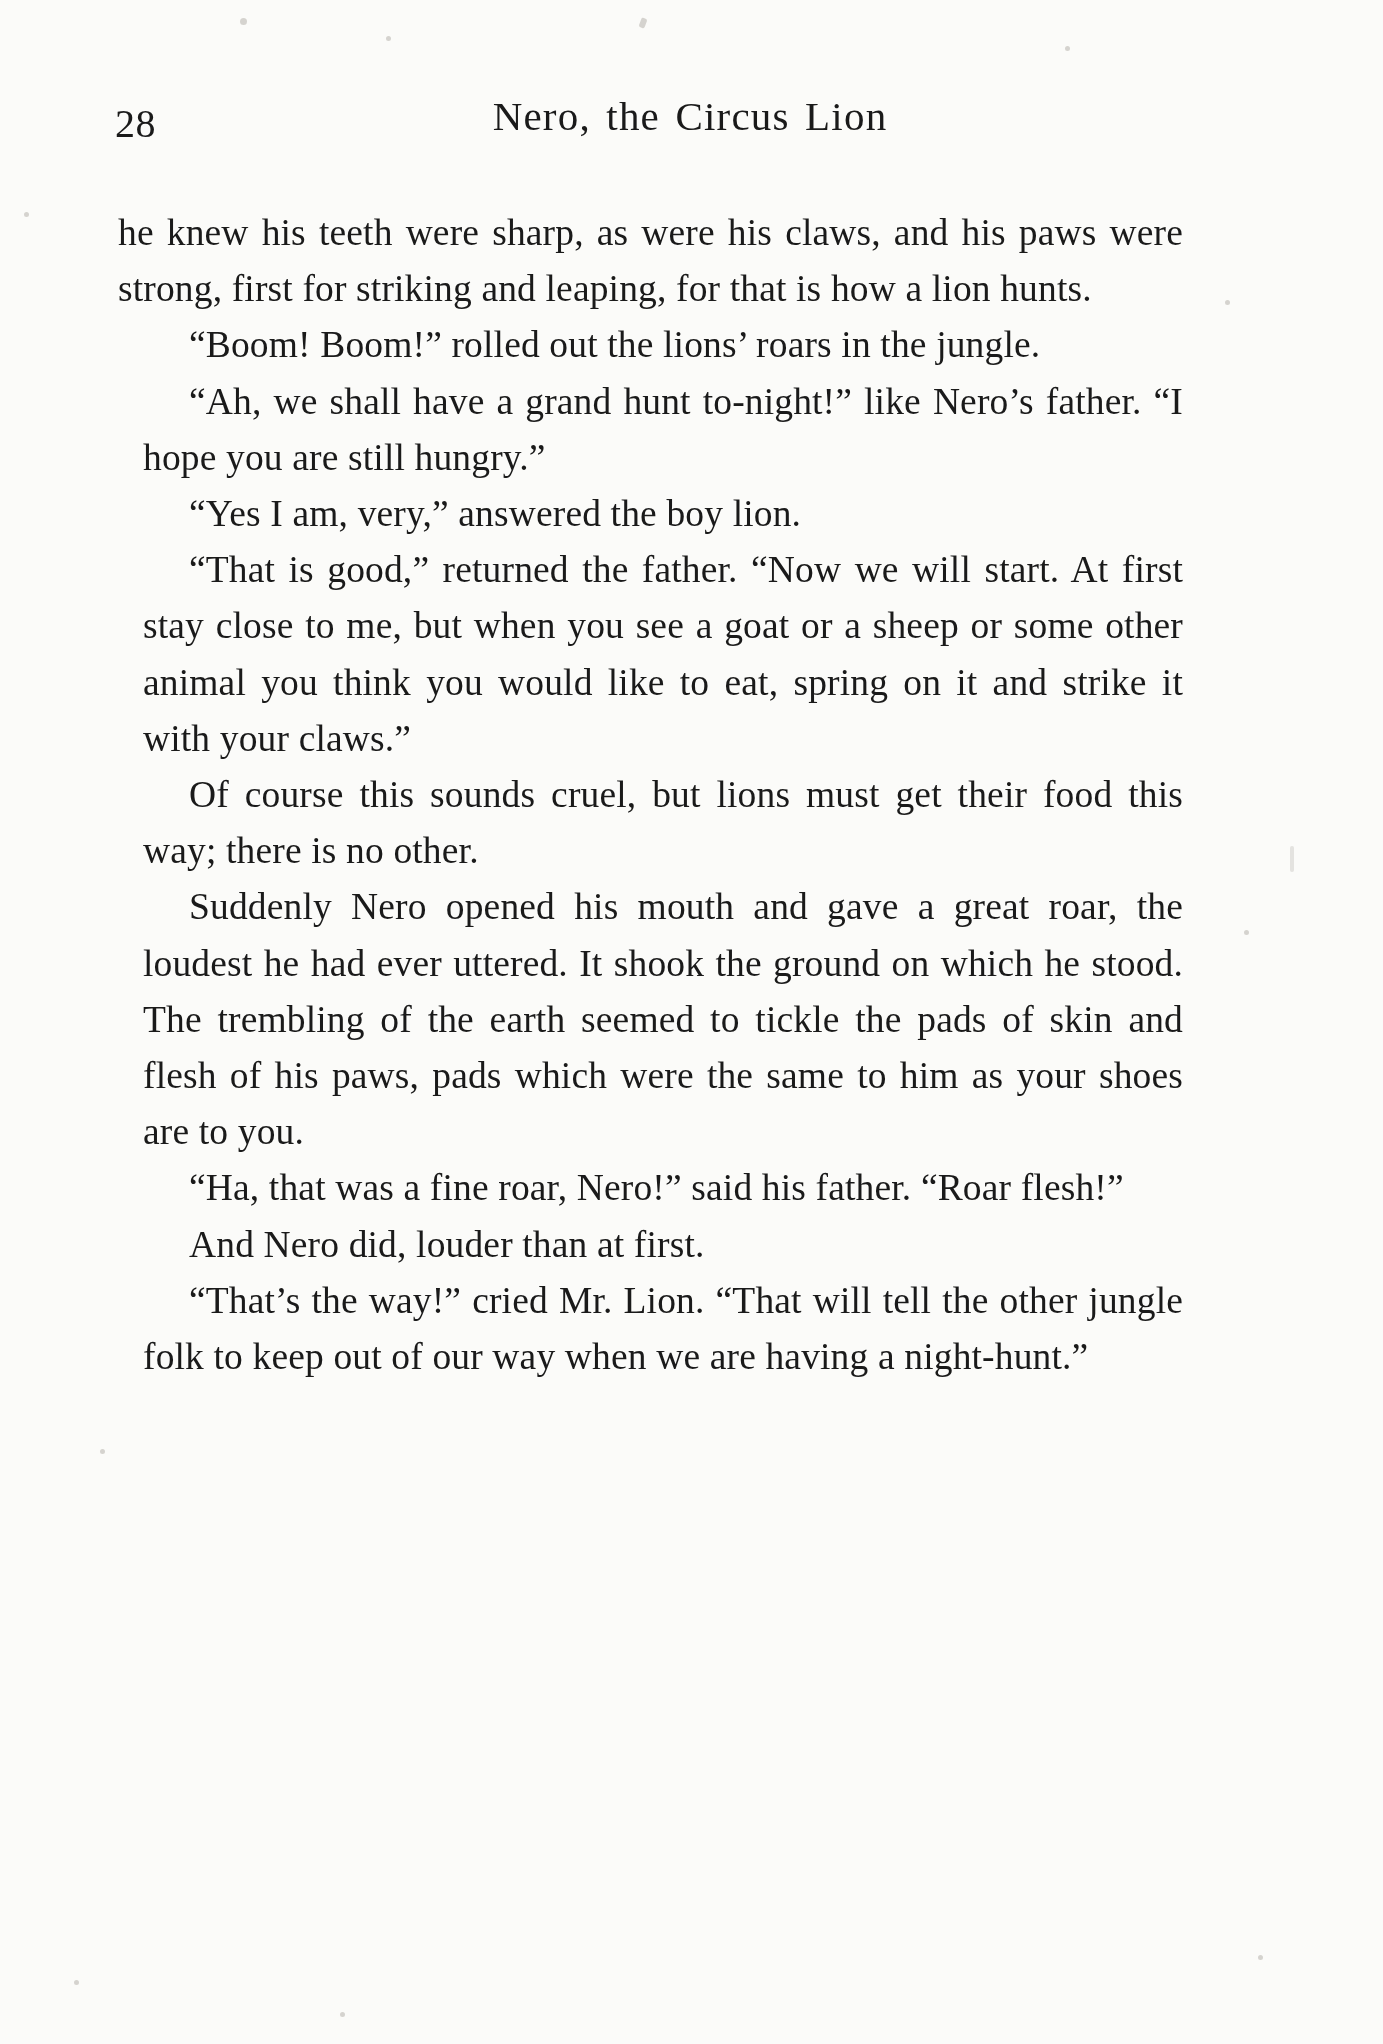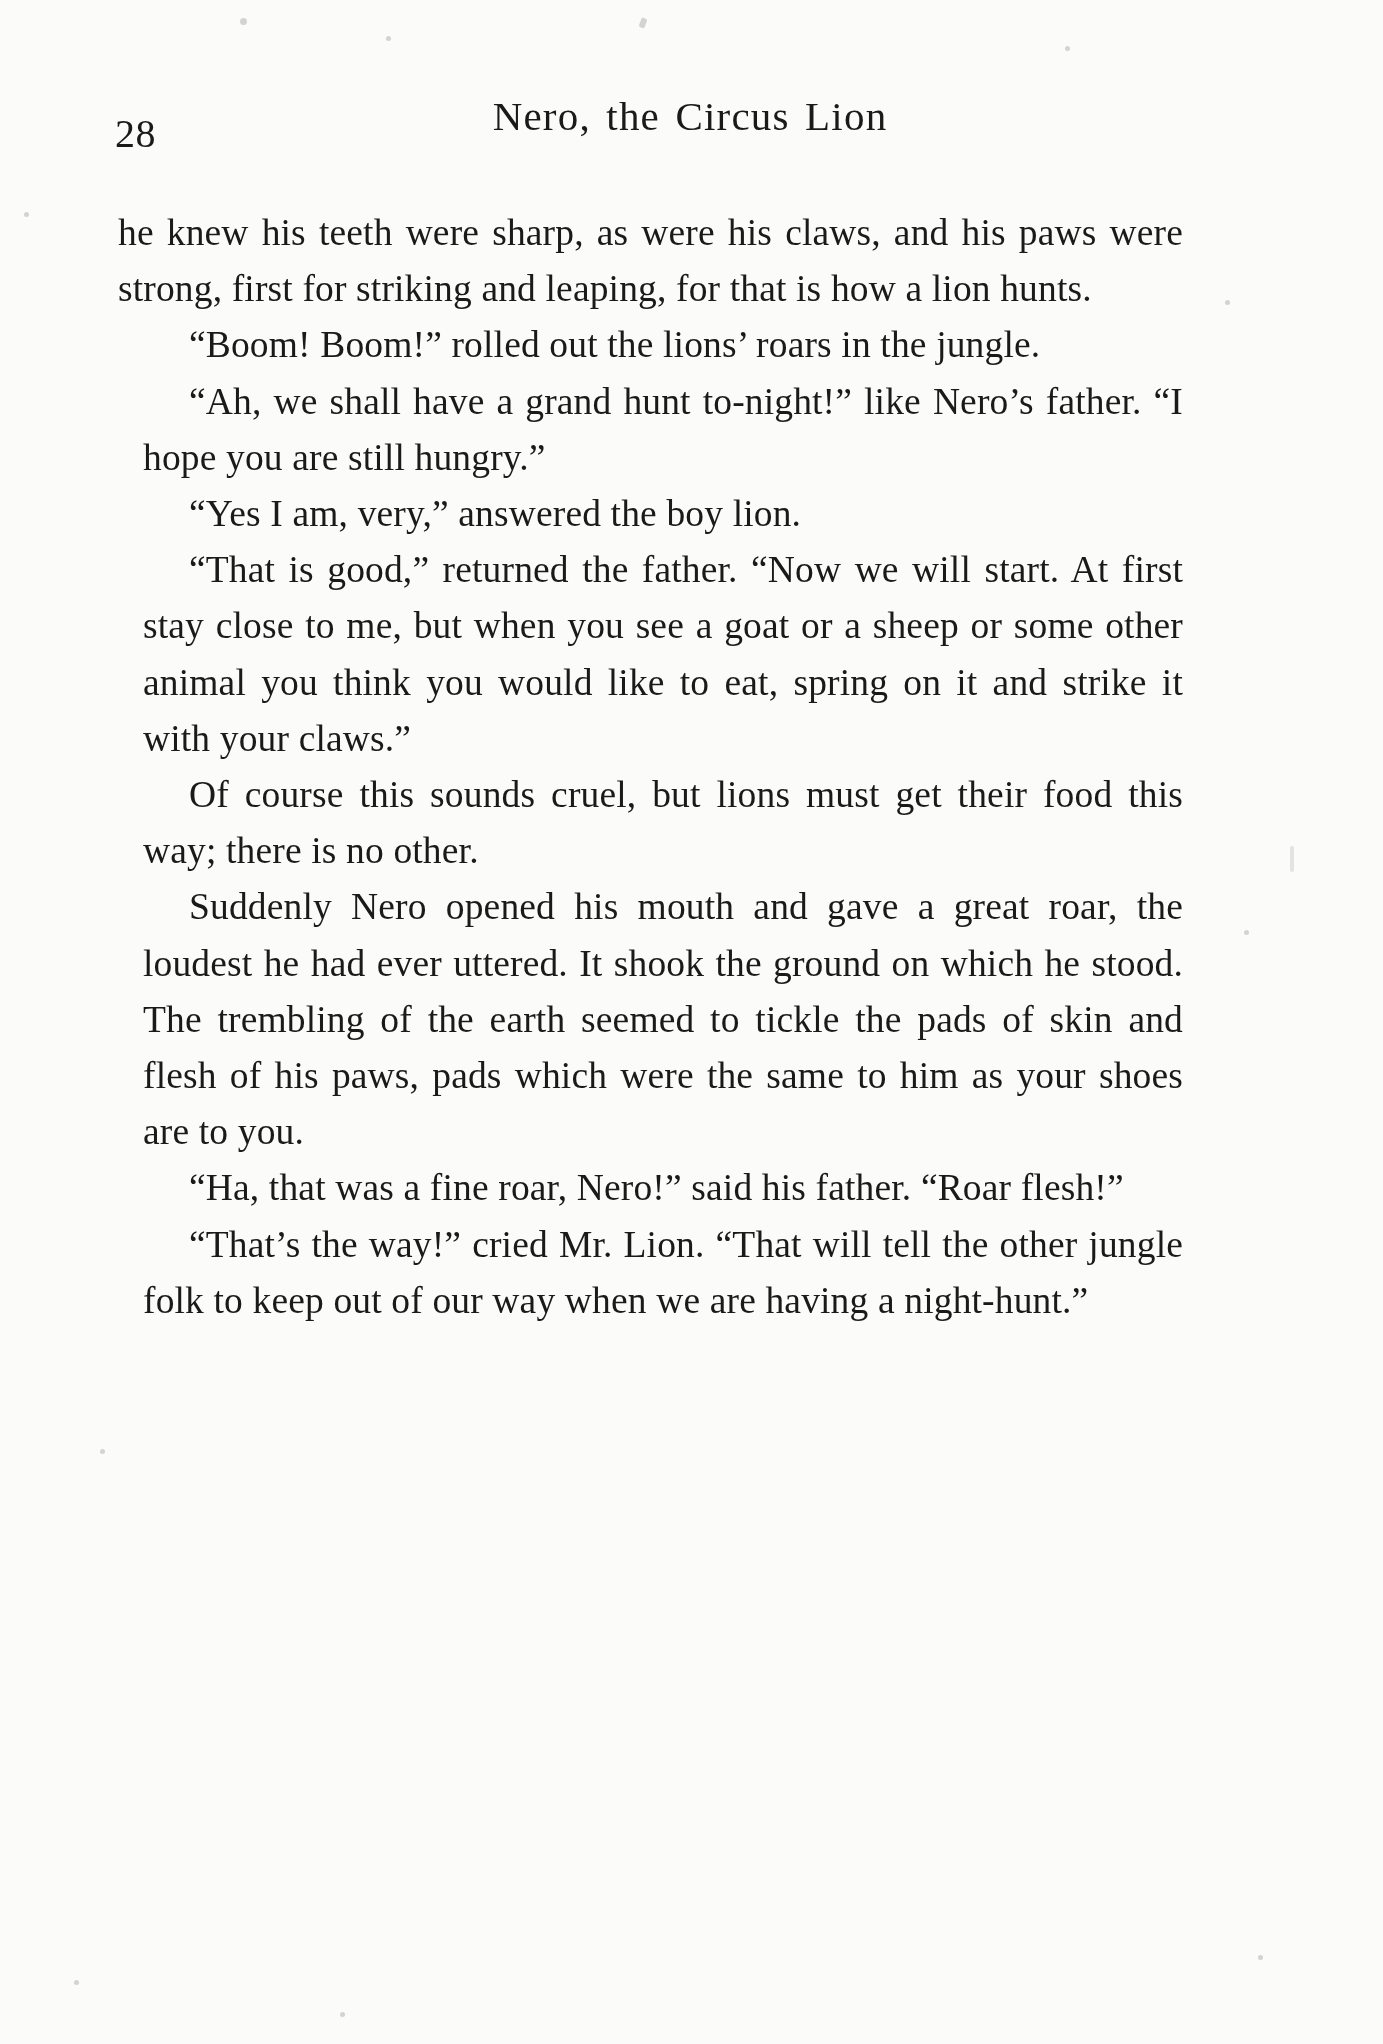--- a/index.html
+++ b/index.html
@@ -36,21 +36,21 @@
   .header {
     position: absolute;
     left: 115px;
     top: 92px;
     width: 1155px;
     height: 60px;
   }
   .folio {
     position: absolute;
     left: 0;
-    top: 18px;
+    top: 8px;
     font-size: 40px;
     letter-spacing: 0.5px;
     font-family: "Liberation Serif", serif;
   }
   .running-title {
     position: absolute;
     left: 225px;
     top: 0px;
     width: 700px;
     text-align: center;
@@ -109,16 +109,17 @@
 
   <div class="body-text">
       <p>he knew his teeth were sharp, as were his claws, and his paws were strong, first for striking and leaping, for that is how a lion hunts.</p>
       <p class="indent">“Boom!  Boom!” rolled out the lions’ roars in the jungle.</p>
       <p class="indent">“Ah, we shall have a grand hunt to-night!” like Nero’s father.  “I hope you are still hungry.”</p>
       <p class="indent">“Yes I am, very,” answered the boy lion.</p>
       <p class="indent">“That is good,” returned the father.  “Now we will start.   At first stay close to me, but when you see a goat or a sheep or some other animal you think you would like to eat, spring on it and strike it with your claws.”</p>
       <p class="indent">Of course this sounds cruel, but lions must get their food this way; there is no other.</p>
       <p class="indent">Suddenly Nero opened his mouth and gave a great roar, the loudest he had ever uttered.  It shook the ground on which he stood.  The trembling of the earth seemed to tickle the pads of skin and flesh of his paws, pads which were the same to him as your shoes are to you.</p>
       <p class="indent">“Ha, that was a fine roar, Nero!” said his father.  “Roar flesh!”</p>
+      <p class="indent">And Nero did, louder than at first.</p>
       <p class="indent">“That’s the way!” cried Mr. Lion.  “That will tell the other jungle folk to keep out of our way when we are having a night-hunt.”</p>
     </div>
 
 </div>
 
 </body></html>

